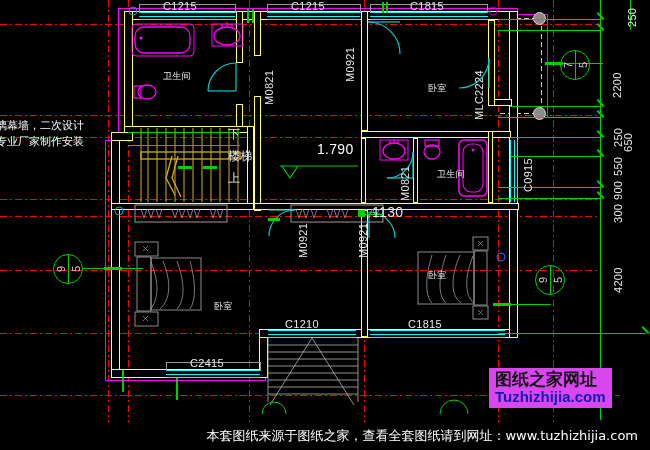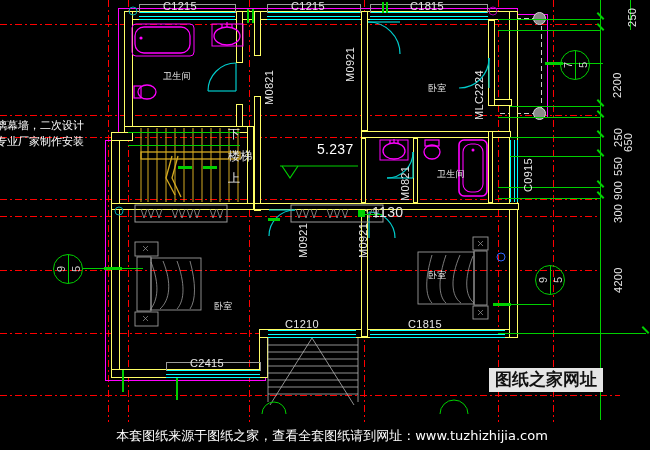--- a/index.html
+++ b/index.html
@@ -35,25 +35,25 @@
   
   .bub{position:absolute;width:30px;height:30px;border:1px solid #00d000;border-radius:50%;box-sizing:border-box;}
   .bub .bl{position:absolute;left:0;right:0;top:50%;height:1px;background:#00d000;}
   .bub .n1,.bub .n2{position:absolute;width:100%;text-align:center;color:#cfcfcf;font-size:11px;
      font-family:"Liberation Sans",sans-serif;}
   .bub .n1{top:1px;} .bub .n2{bottom:0px;}
   .bubrot{transform:rotate(-90deg);}
   
   .col{position:absolute;width:13px;height:13px;border-radius:50%;background:#8a8a8a;border:1px solid #d8d8d8;box-sizing:border-box;}
   
-  #caption{position:absolute;left:13px;bottom:0;width:638px;height:28px;background:#000;
-     display:flex;align-items:center;justify-content:center;}
+  #caption{position:absolute;left:0;bottom:0;width:638px;height:28px;background:#000;
+     display:flex;align-items:center;justify-content:flex-end;}
   #caption span{color:#fff;font-size:13px;font-family:"DejaVu Sans",sans-serif;white-space:nowrap;}
   
-  #wm{position:absolute;background:#e5e5e5;padding:2px 6px 3px 6px;}
+  #wm{position:absolute;background:#d946ef;padding:2px 6px 3px 6px;}
   #wm .l1{color:#111;font-size:17px;font-weight:bold;font-family:"DejaVu Sans",sans-serif;line-height:19px;}
   #wm .l2{color:#0d1fb0;font-size:15px;font-weight:bold;font-family:"Liberation Sans",sans-serif;line-height:16px;}
   
   #note{position:absolute;left:-4px;top:118px;}
   #note div{color:#fff;font-size:11px;font-family:"DejaVu Sans",sans-serif;line-height:16px;white-space:nowrap;}
   
   svg{position:absolute;overflow:visible;}
 </style>
 </head>
 <body>
@@ -371,32 +371,33 @@
   <div class="t big" style="left:372px;top:207px;font-size:14px;">1130</div>
   <div class="t big rot90" style="left:627px;top:27px;">250</div>
   <div class="t big rot90" style="left:612px;top:98px;">2200</div>
   <div class="t big rot90" style="left:613px;top:147px;">250</div>
   <div class="t big rot90" style="left:623px;top:152px;">650</div>
   <div class="t big rot90" style="left:613px;top:176px;">550</div>
   <div class="t big rot90" style="left:613px;top:200px;">900</div>
   <div class="t big rot90" style="left:613px;top:223px;">300</div>
   <div class="t big rot90" style="left:613px;top:293px;">4200</div>
 
-  <div class="t" style="left:317px;top:144px;font-size:14px;color:#fff;">5.237</div>
+  <div class="t" style="left:317px;top:144px;font-size:14px;color:#fff;">1.790</div>
 
   <div class="t cn" style="left:228px;top:130px;font-size:12px;">下</div>
   <div class="t cn" style="left:228px;top:152px;font-size:12px;">楼梯</div>
   <div class="t cn" style="left:228px;top:174px;font-size:12px;">上</div>
 
   <div id="note">
     <div>璃幕墙，二次设计</div>
     <div>专业厂家制作安装</div>
   </div>
 
   <div id="wm" style="left:489px;top:368px;">
     <div class="l1">图纸之家网址</div>
+    <div class="l2">Tuzhizhijia.com</div>
   </div>
 
   <div id="caption">
     <span>本套图纸来源于图纸之家，查看全套图纸请到网址：www.tuzhizhijia.com</span>
   </div>
 
 </div>
 
 </body></html>

